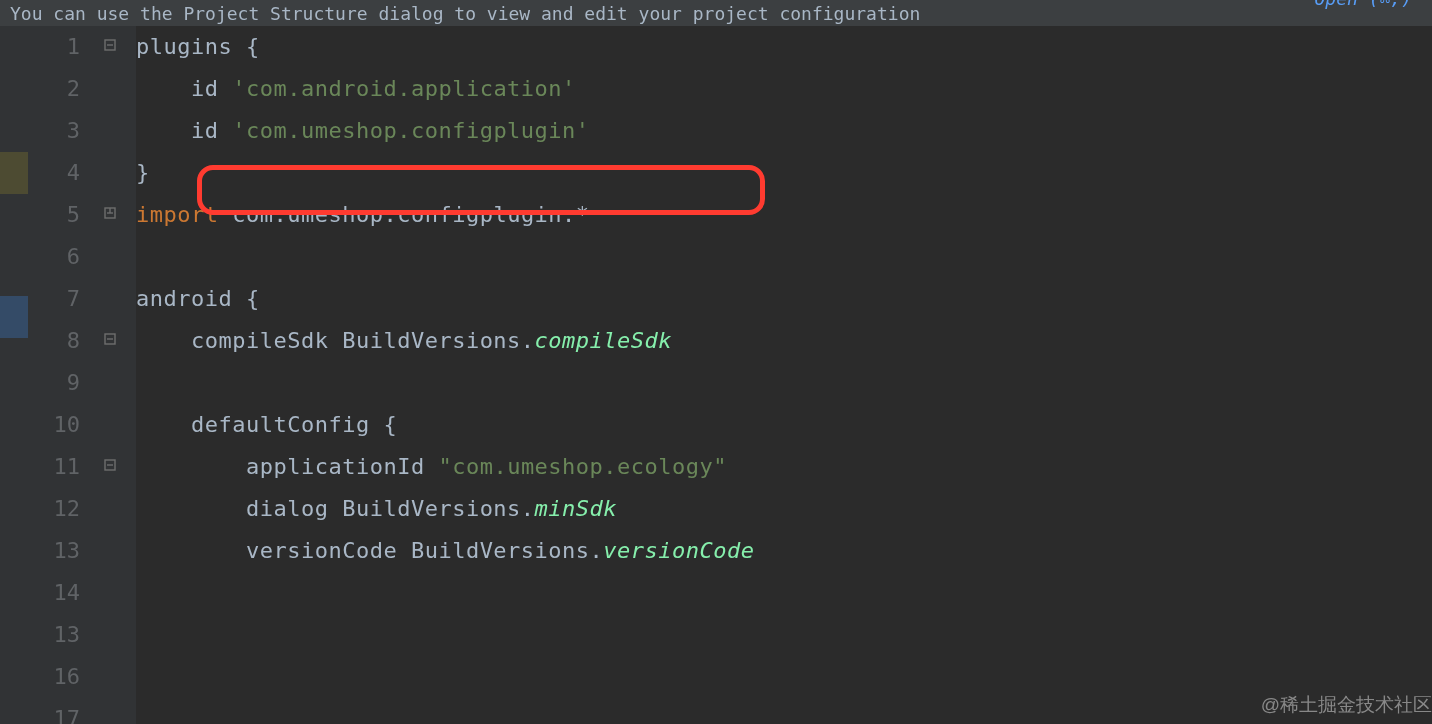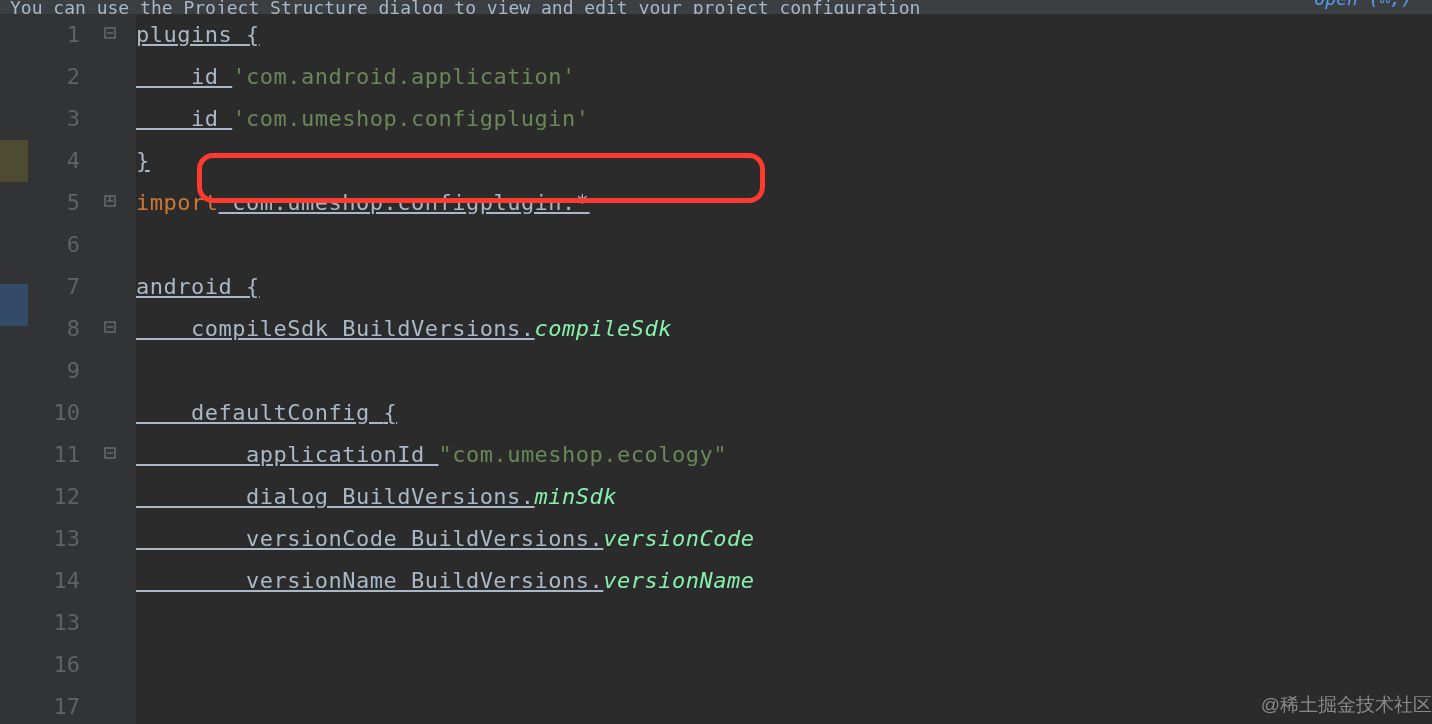--- a/index.html
+++ b/index.html
@@ -7,21 +7,21 @@
     background: #2b2b2b;
     font-family: 'Menlo', 'Consolas', 'Monaco', monospace;
     font-size: 22px;
     color: #a9b7c6;
     width: 1432px;
     height: 724px;
     overflow: hidden;
     position: relative;
   }
   .top-banner {
-    height: 14px;
+    height: 26px;
     background: #3c3f41;
     display: flex;
     align-items: center;
     padding: 4px 10px;
     font-size: 18px;
     color: #bbbbbb;
     overflow: hidden;
     position: relative;
   }
   .top-banner-left { color: #a9b7c6; white-space: nowrap; }
@@ -81,21 +81,21 @@
     background: #2b2b2b;
     position: relative;
   }
   .code-line {
     height: 42px;
     line-height: 42px;
     white-space: pre;
     font-size: 22px;
     letter-spacing: 0.5px;
   }
-  .t-default { color: #a9b7c6; text-decoration: underline; }
+  .t-default { color: #a9b7c6; }
   .t-keyword { color: #cc7832; }
   .t-string { color: #6a8759; }
   .t-prop-italic { color: #86efac; font-style: italic; }
   .highlight-box {
     position: absolute;
     border: 5px solid #ff3b30;
     border-radius: 16px;
     pointer-events: none;
   }
   .watermark {
@@ -178,20 +178,19 @@
     <div class="code-line"><span class="t-default">}</span></div>
     <div class="code-line"><span class="t-keyword">import</span><span class="t-default"> com.umeshop.configplugin.*</span></div>
     <div class="code-line"><span class="t-default"></span></div>
     <div class="code-line"><span class="t-default">android </span><span class="t-default">{</span></div>
     <div class="code-line"><span class="t-default">    compileSdk BuildVersions.</span><span class="t-prop-italic">compileSdk</span></div>
     <div class="code-line"><span class="t-default"></span></div>
     <div class="code-line"><span class="t-default">    defaultConfig </span><span class="t-default">{</span></div>
     <div class="code-line"><span class="t-default">        applicationId </span><span class="t-string">"com.umeshop.ecology"</span></div>
     <div class="code-line"><span class="t-default">        dialog BuildVersions.</span><span class="t-prop-italic">minSdk</span></div>
     <div class="code-line"><span class="t-default">        versionCode BuildVersions.</span><span class="t-prop-italic">versionCode</span></div>
-    <div class="code-line"><span class="t-default">        versionName BuildVersions.</span><span class="t-prop-italic">versionName</span></div>
     <div class="code-line"><span class="t-default"></span></div>
   </div>
 
   <div class="highlight-box" style="top: 139px; left: 197px; width: 568px; height: 50px;"></div>
 </div>
 
 <div class="watermark">@稀土掘金技术社区</div>
 
 </body></html>

